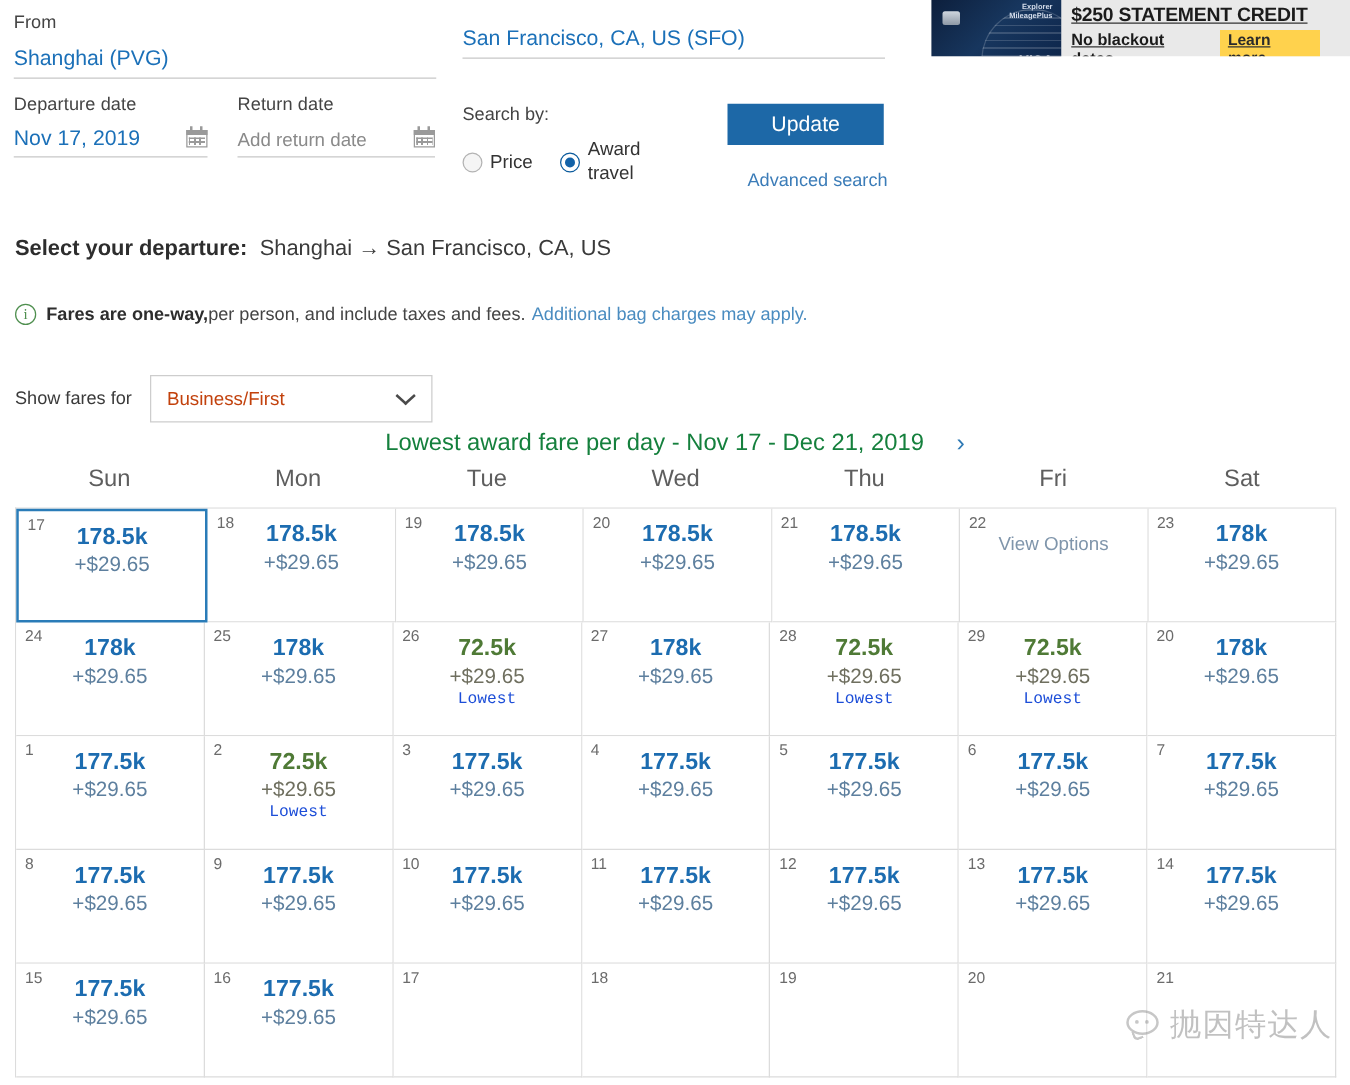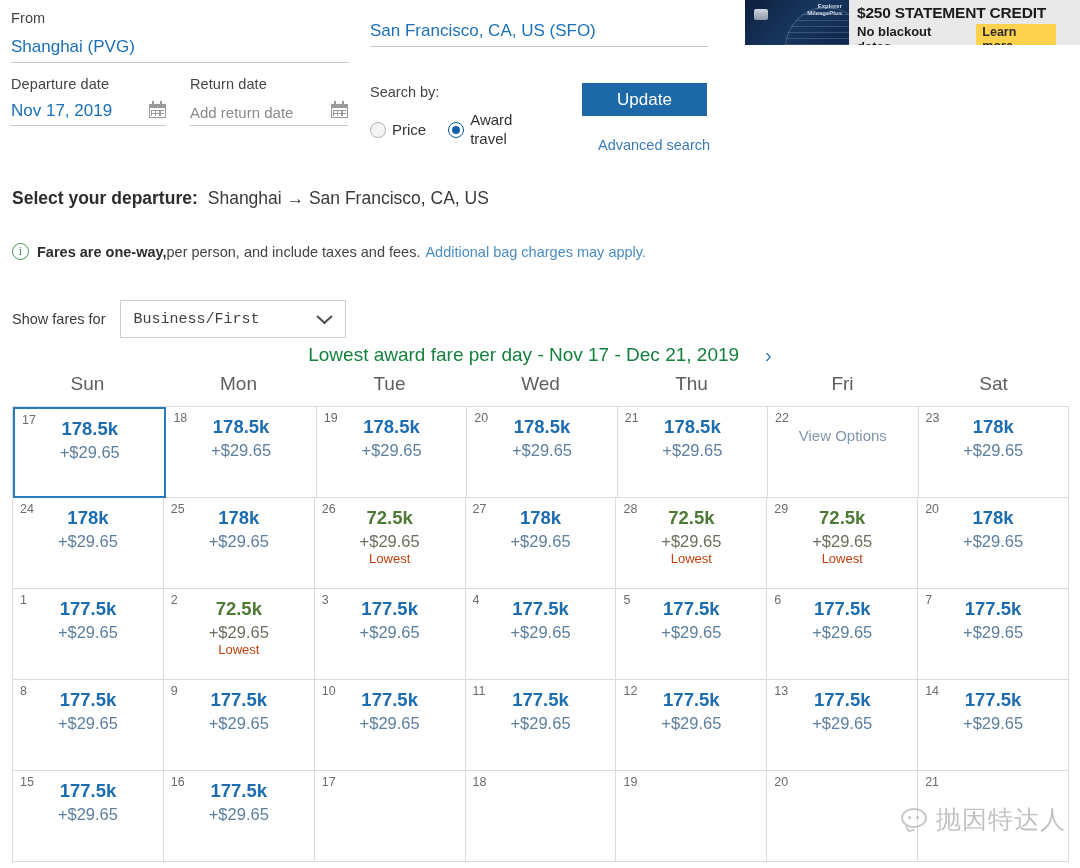--- a/index.html
+++ b/index.html
@@ -123,21 +123,21 @@
     text-align:right; line-height:7px; font-weight:bold;
   }
   #ad-visa {
     position:absolute; right:7px; bottom:8px; font-size:11px; color:#fff;
     font-style: italic; font-weight: bold; letter-spacing:.4px;
   }
   #ad-cardname {
     position:absolute; left:9px; bottom:6px; font-size:5px; color:#b9c4d4;
     letter-spacing:.3px;
   }
-  #ad-text { flex: 1; padding: 3px 24px 3px 8px; }
+  #ad-text { flex: 1; padding: 3px 24px 3px 8px; text-decoration: underline; }
   #ad-headline {
     font-size: 15.5px; font-weight: bold; color: #1b1b1b; letter-spacing: -.2px;
     line-height: 20px;
   }
   #ad-subline { display:flex; align-items:center; margin-top:1px; }
   #ad-sub {
     font-size: 13px; font-weight: bold; color: #1b1b1b; margin-right: 8px;
   }
   #ad-cta {
     font-size: 12.5px; font-weight: bold; color: #2b2b2b;
@@ -173,21 +173,21 @@
     position: absolute; left: 12px; top: 300px;
     display: flex; align-items: center;
   }
   #showfares-label { font-size: 14.5px; color: #3a3a3a; margin-right: 14px; }
   #cabin-select {
     width: 226px; height: 38px;
     border: 1px solid #cdcdcd; background: #fff;
     display: flex; align-items: center; justify-content: space-between;
     padding: 0 13px; cursor: pointer;
   }
-  #cabin-select-value { font-size: 15px; color: #404040; font-family: Liberation Mono, monospace; }
+  #cabin-select-value { font-size: 15px; color: #c2410c; }
   .chev-down {
     width: 15px; height: 9px; position: relative; flex: 0 0 15px;
   }
   .chev-down::before, .chev-down::after {
     content:""; position:absolute; top:0; width:11px; height:2.2px; background:#4a4a4a;
   }
   .chev-down::before { left:0; transform: rotate(42deg); transform-origin: left center; }
   .chev-down::after  { right:0; transform: rotate(-42deg); transform-origin: right center; }
 
   
@@ -241,21 +241,21 @@
   }
   .miles {
     font-size: 18.5px; font-weight: bold; color: #1c6cb0; line-height: 24px;
   }
   .miles.lowest { color: #4f7a36; }
   .taxes {
     font-size: 16.5px; color: #5d7f9e; line-height: 22px;
   }
   .taxes.lowest { color: #6f6f5f; }
   .lowest-tag {
-    font-size: 13px; color: #c2410c; line-height: 16px; margin-top: -1px;
+    font-size: 13px; color: #1d4ed8; line-height: 16px; margin-top: -1px; font-family: Liberation Mono, monospace;
   }
   .view-options {
     font-size: 15px; color: #7f95ab; line-height: 22px; margin-top: 10px;
   }
 
   
   #watermark {
     position: absolute; right: 14px; bottom: 32px;
     display: flex; align-items: center;
     opacity: .55; pointer-events: none;

